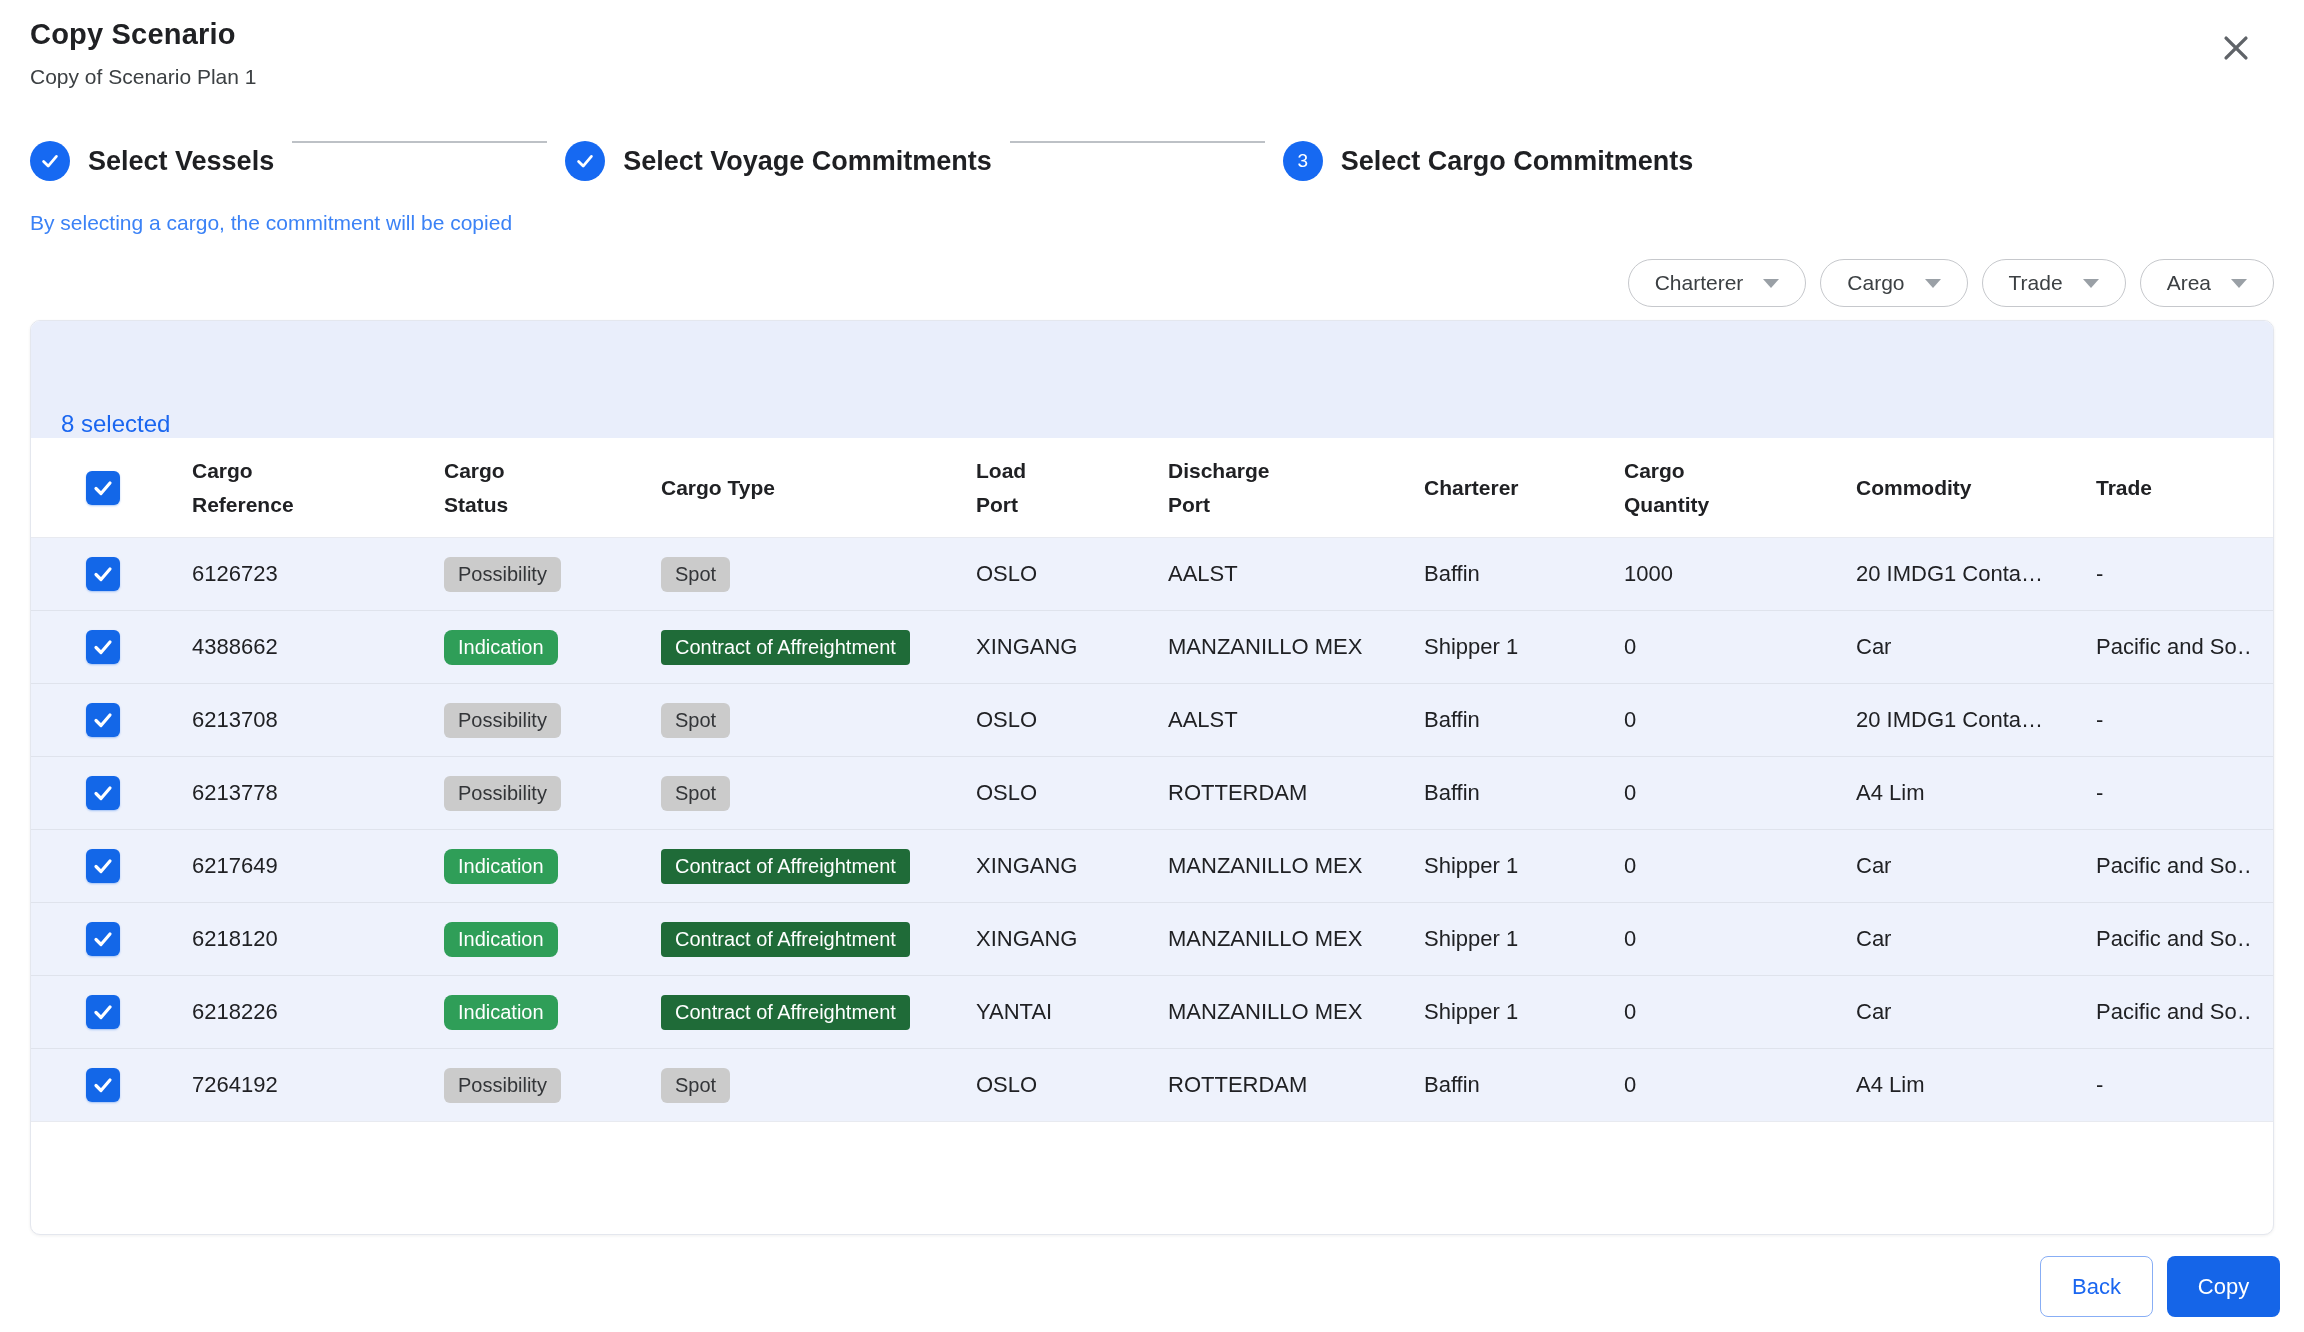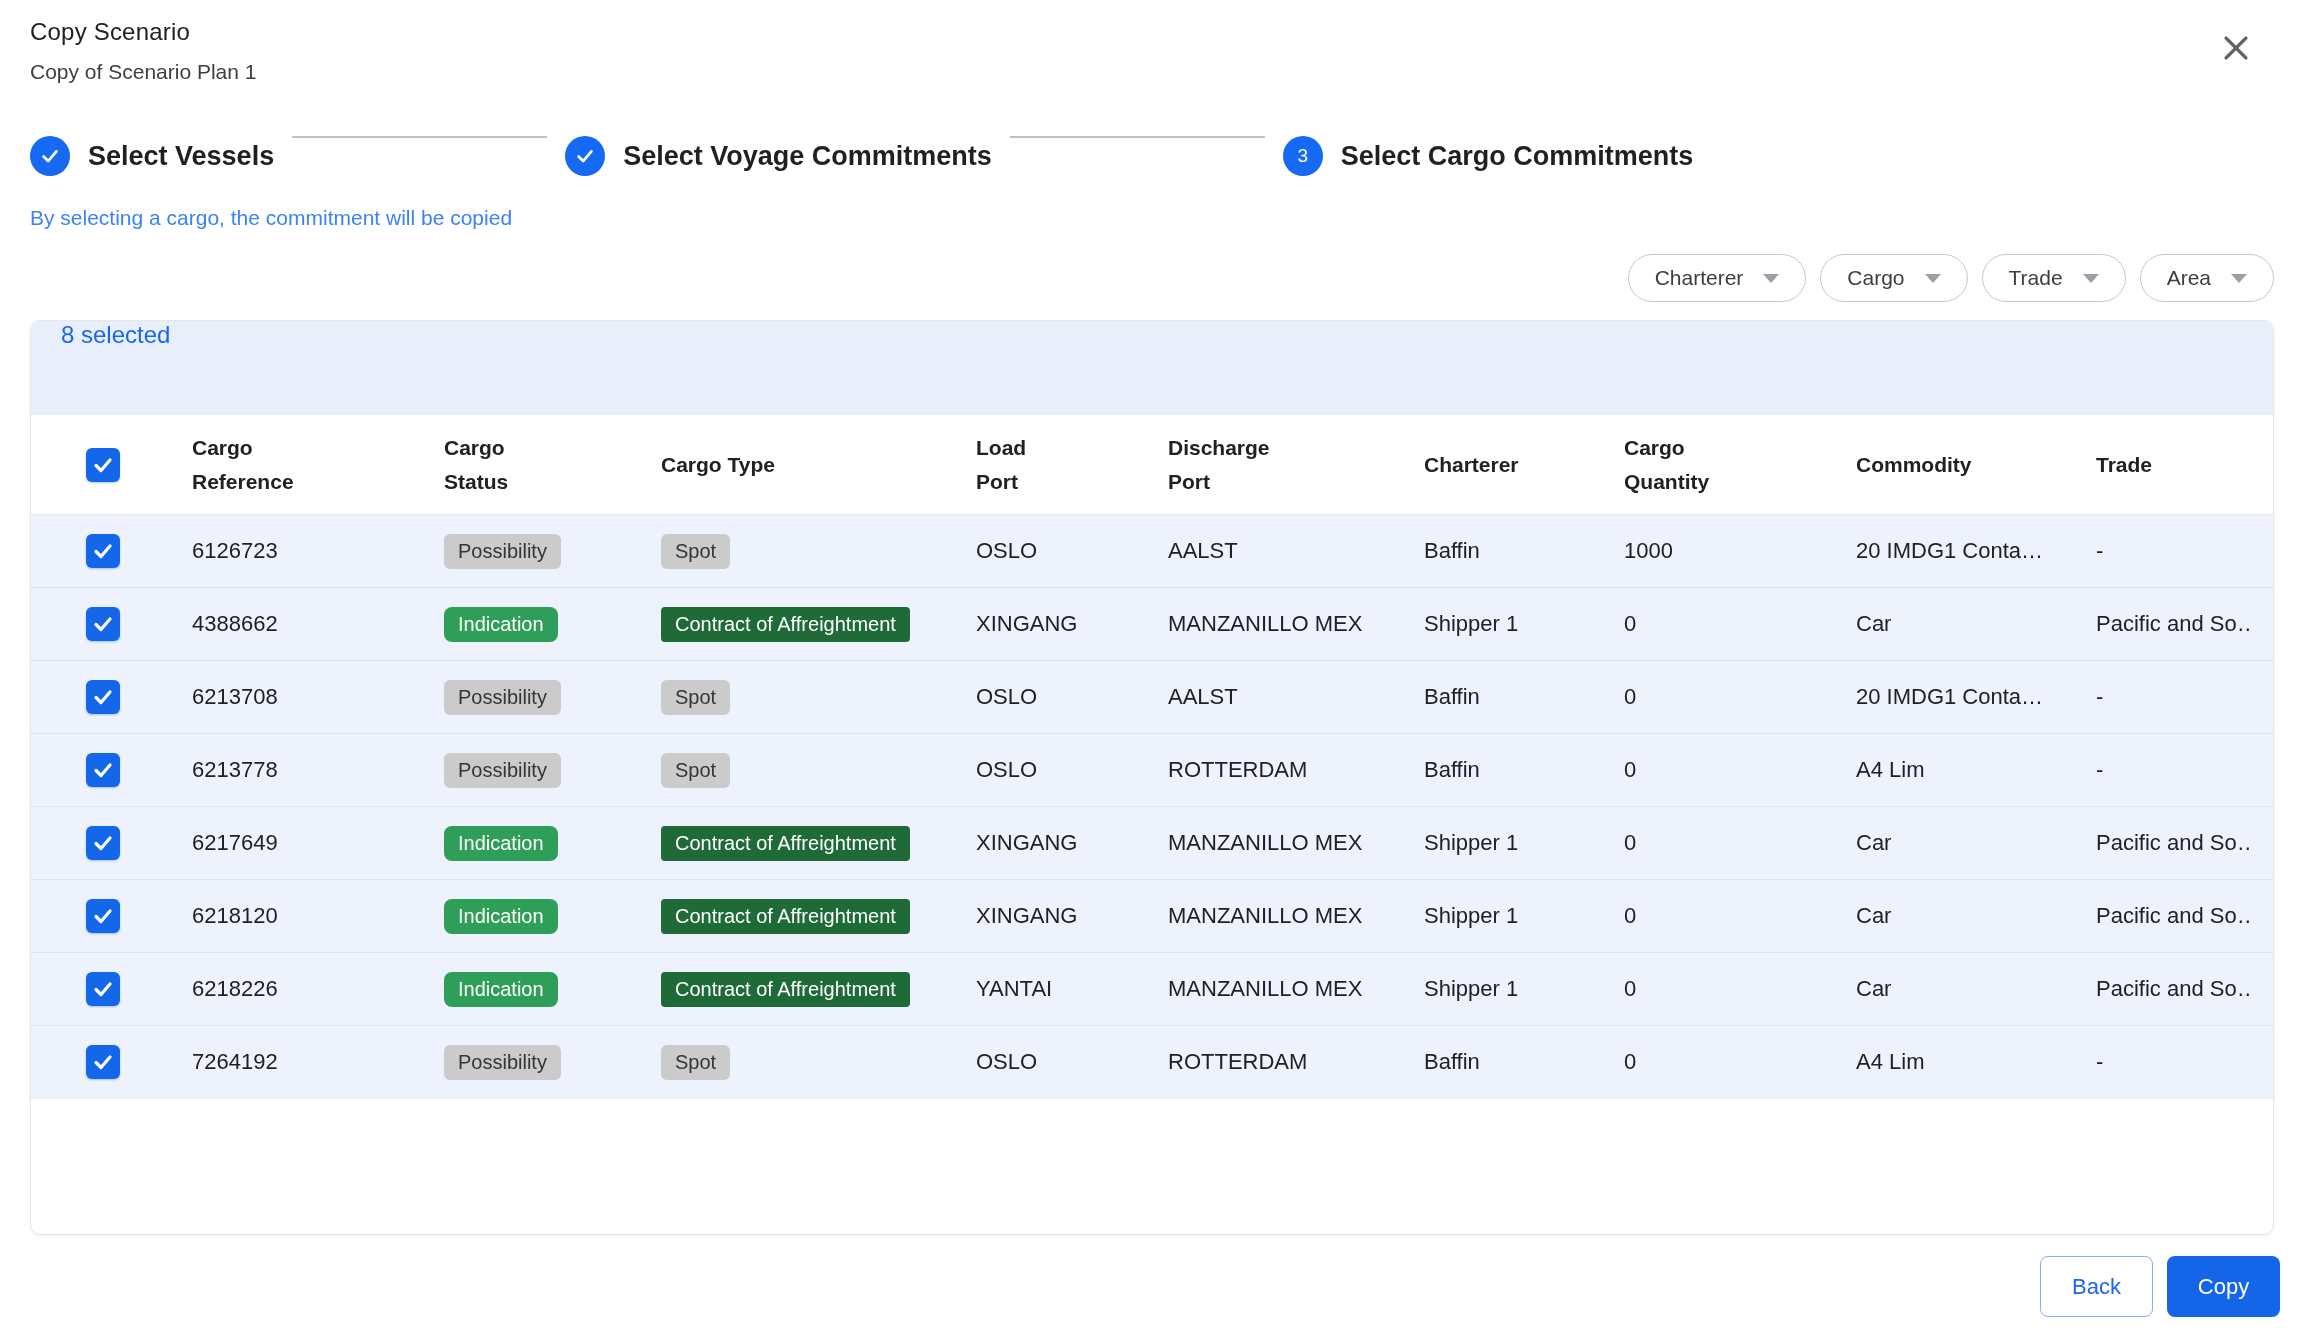--- a/index.html
+++ b/index.html
@@ -4,21 +4,21 @@
 <style>
   * { margin: 0; padding: 0; box-sizing: border-box; }
   html, body { width: 2304px; height: 1332px; background: #ffffff; overflow: hidden;
     font-family: "Liberation Sans", "DejaVu Sans", sans-serif; color: #202124; }
 
   .dialog { position: relative; width: 2304px; height: 1332px; background: #fff; }
 
   
   .dialog-header { display: flex; justify-content: space-between; align-items: flex-start;
     padding: 18px 30px 0 30px; }
-  .title { font-size: 24px; font-weight: 400; color: #202124; letter-spacing: 0.2px; }
+  .title { font-size: 29px; font-weight: 700; color: #202124; letter-spacing: 0.2px; }
   .subtitle { font-size: 21px; color: #3c4043; margin-top: 14px; }
   .close-btn { width: 48px; height: 48px; margin: 6px 14px 0 0; cursor: pointer;
     display: flex; align-items: center; justify-content: center; }
 
   
   .stepper { display: flex; align-items: flex-start; padding: 0 30px; margin-top: 52px; height: 44px; }
   .step { display: flex; align-items: center; gap: 18px; flex: 0 0 auto; }
   .step-circle { width: 40px; height: 40px; border-radius: 50%; background: #1669f2;
     display: flex; align-items: center; justify-content: center; flex: 0 0 auto; }
   .step-number { color: #fff; font-size: 19px; }
@@ -32,21 +32,21 @@
   .pill { display: flex; align-items: center; gap: 20px; height: 48px; padding: 0 26px;
     border: 1.6px solid #c6c8cc; border-radius: 26px; background: #fff; cursor: pointer; }
   .pill-label { font-size: 21px; color: #3c4043; font-weight: 500; }
   .caret { width: 0; height: 0; border-left: 8px solid transparent; border-right: 8px solid transparent;
     border-top: 9px solid #9aa0a6; }
 
   
   .panel { position: absolute; left: 30px; right: 30px; top: 320px; height: 915px;
     background: #ffffff; border: 1px solid #e4e7ee; border-radius: 10px; overflow: hidden;
     box-shadow: 0 1px 3px rgba(60,64,67,0.08); }
-  .selected-band { height: 94px; background: #e9eefb; display: flex; align-items: flex-start;
+  .selected-band { height: 117px; background: #e9eefb; display: flex; align-items: flex-end;
     padding: 0 30px; }
   .selected-text { color: #1a66f0; font-size: 24px; }
 
   .grid-row { display: grid;
     grid-template-columns: 137px 252px 217px 315px 192px 256px 200px 232px 240px 1fr;
     align-items: center; padding: 0 24px; }
   .thead { height: 100px; background: #ffffff; border-bottom: 1px solid #e8eaf0; }
   .th { font-size: 21px; font-weight: 600; color: #202124; line-height: 1.6; }
   .tr { height: 73px; background: #eef2fc; border-bottom: 1px solid #dfe3ec; cursor: pointer; }
   .tr:last-child { border-bottom: 1px solid #e8eaf0; }

